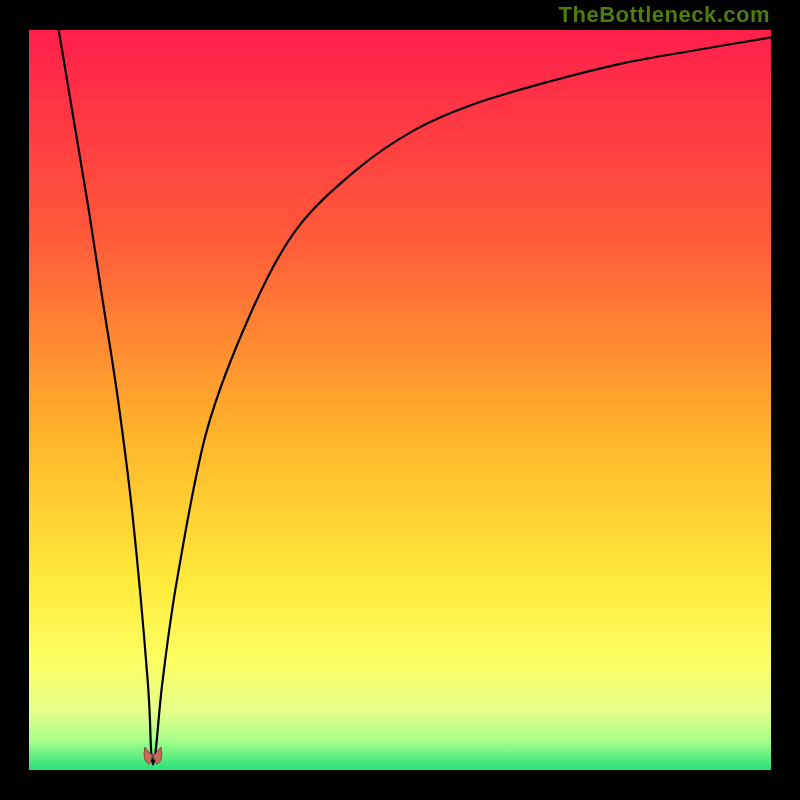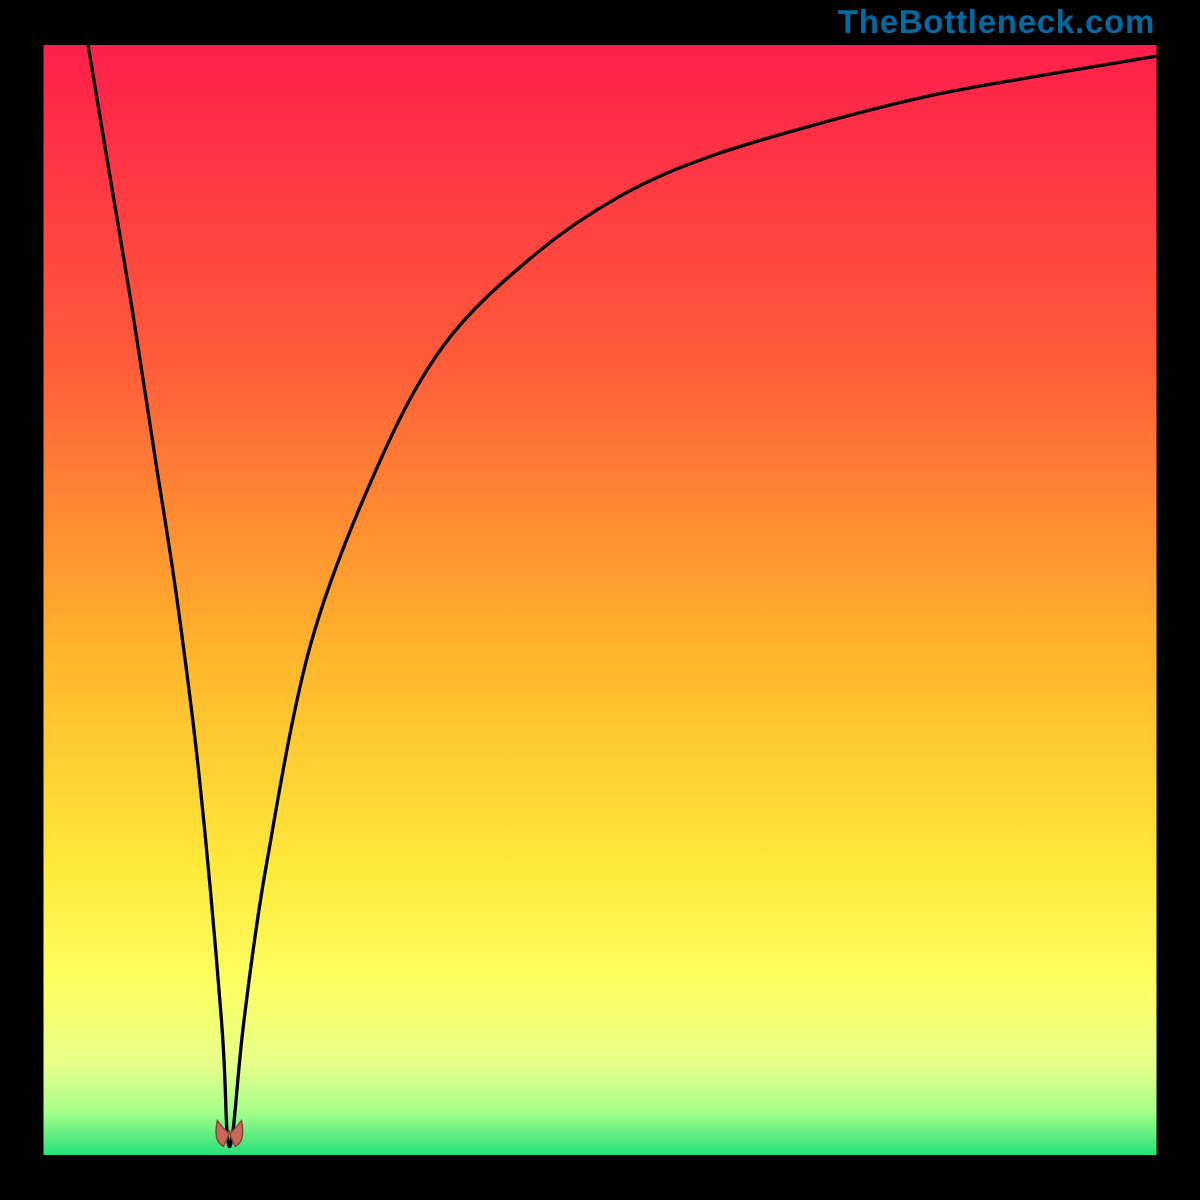--- a/index.html
+++ b/index.html
@@ -15,21 +15,21 @@
     left: 0;
     top: 0;
     width: 800px;
     height: 800px;
     background: #000;
   }
   .attribution {
     position: absolute;
     top: 2px;
     right: 30px;
-    color: #0369a1;
+    color: #4d7c0f;
     font-family: Arial, Helvetica, sans-serif;
     font-size: 22px;
     font-weight: bold;
     letter-spacing: 0.5px;
     user-select: none;
   }
   svg {
     position: absolute;
     left: 0;
     top: 0;

